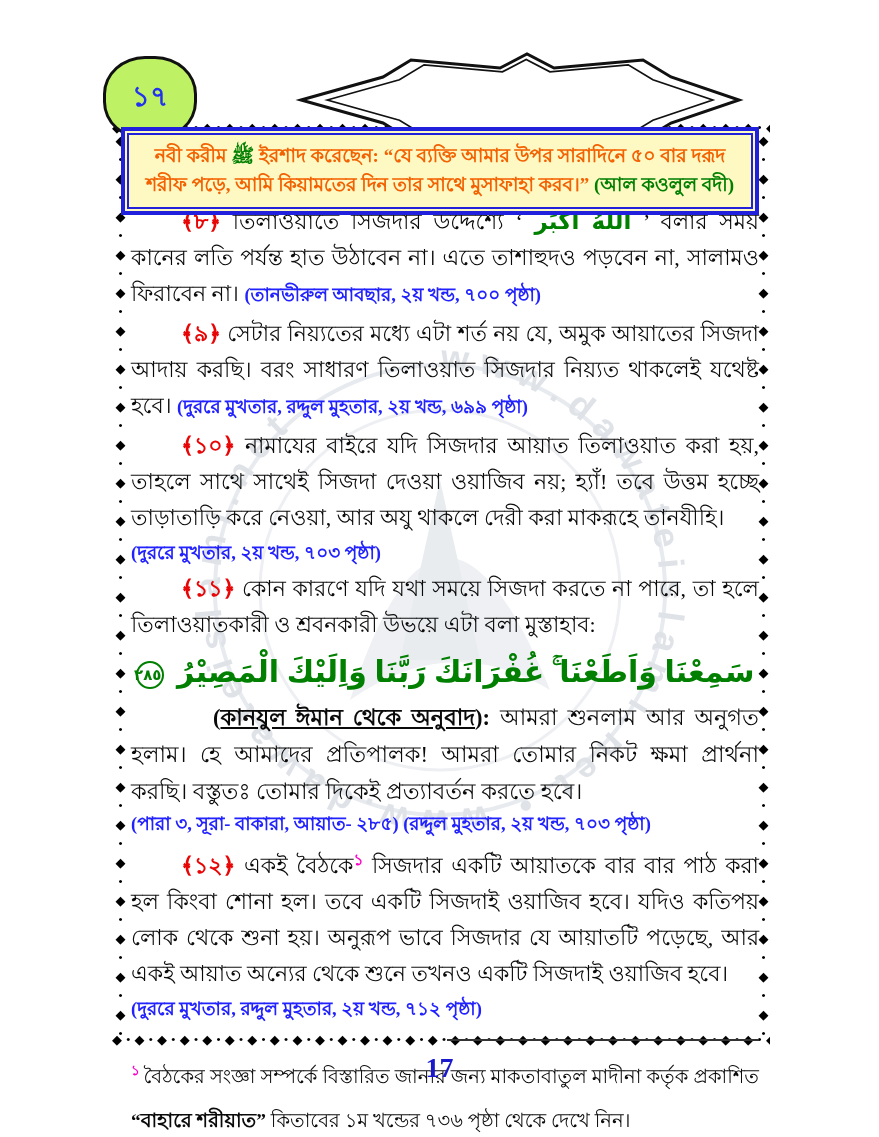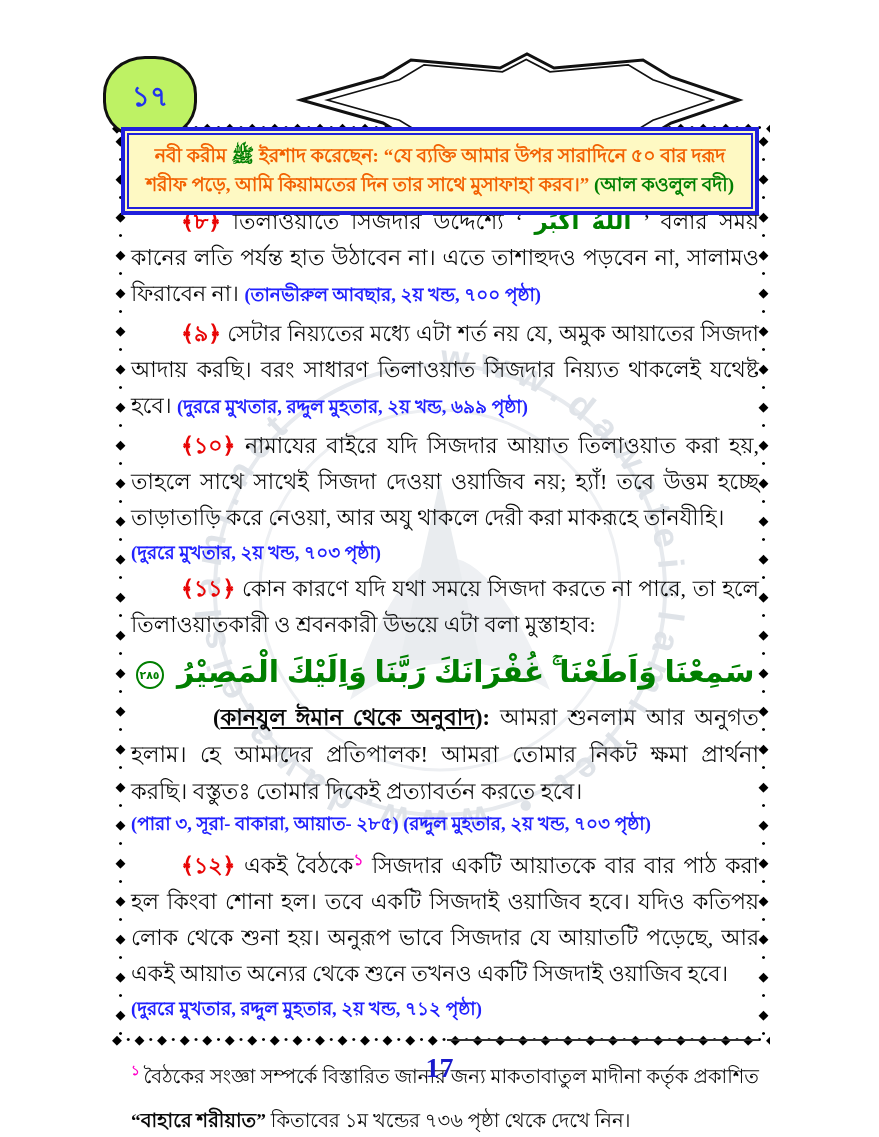--- a/index.html
+++ b/index.html
@@ -50,21 +50,21 @@
   .seg.bold{font-weight:bold;}
   .seg.underline{text-decoration:underline;}
   .seg.sup{color:#ff00c8;font-weight:bold;vertical-align:super;font-size:70%;}
   .refline{color:#2222ff;font-size:18.5px;font-weight:bold;text-align:left;line-height:28px;margin:0 0 4px 0;}
   .verse{
     text-align:center;color:#007f00;font-size:30px;font-weight:bold;
     margin:8px 0 6px 0;direction:rtl;line-height:1.4;
   }
   .ayah-circle{
     display:inline-block;width:24px;height:24px;border:2px solid #007f00;border-radius:50%;
-    font-size:11px;line-height:24px;text-align:center;vertical-align:middle;margin-right:6px;
+    font-size:15px;line-height:24px;text-align:center;vertical-align:middle;margin-right:6px;
   }
   .trans{font-size:22.5px;line-height:37px;text-align:justify;text-indent:82px;margin:2px 0 0 0;}
   .fn-divider{width:312px;border-top:2.5px solid #333;margin:16px 0 8px auto;}
   .footnote{font-size:19.5px;line-height:44px;text-align:justify;margin:0;}
   
   .bottom-num{
     position:absolute;left:0;top:1052px;width:100%;text-align:center;z-index:2;
     color:#1a1acc;font-size:28px;font-weight:bold;font-family:"Liberation Serif",serif;
   }
 </style>

